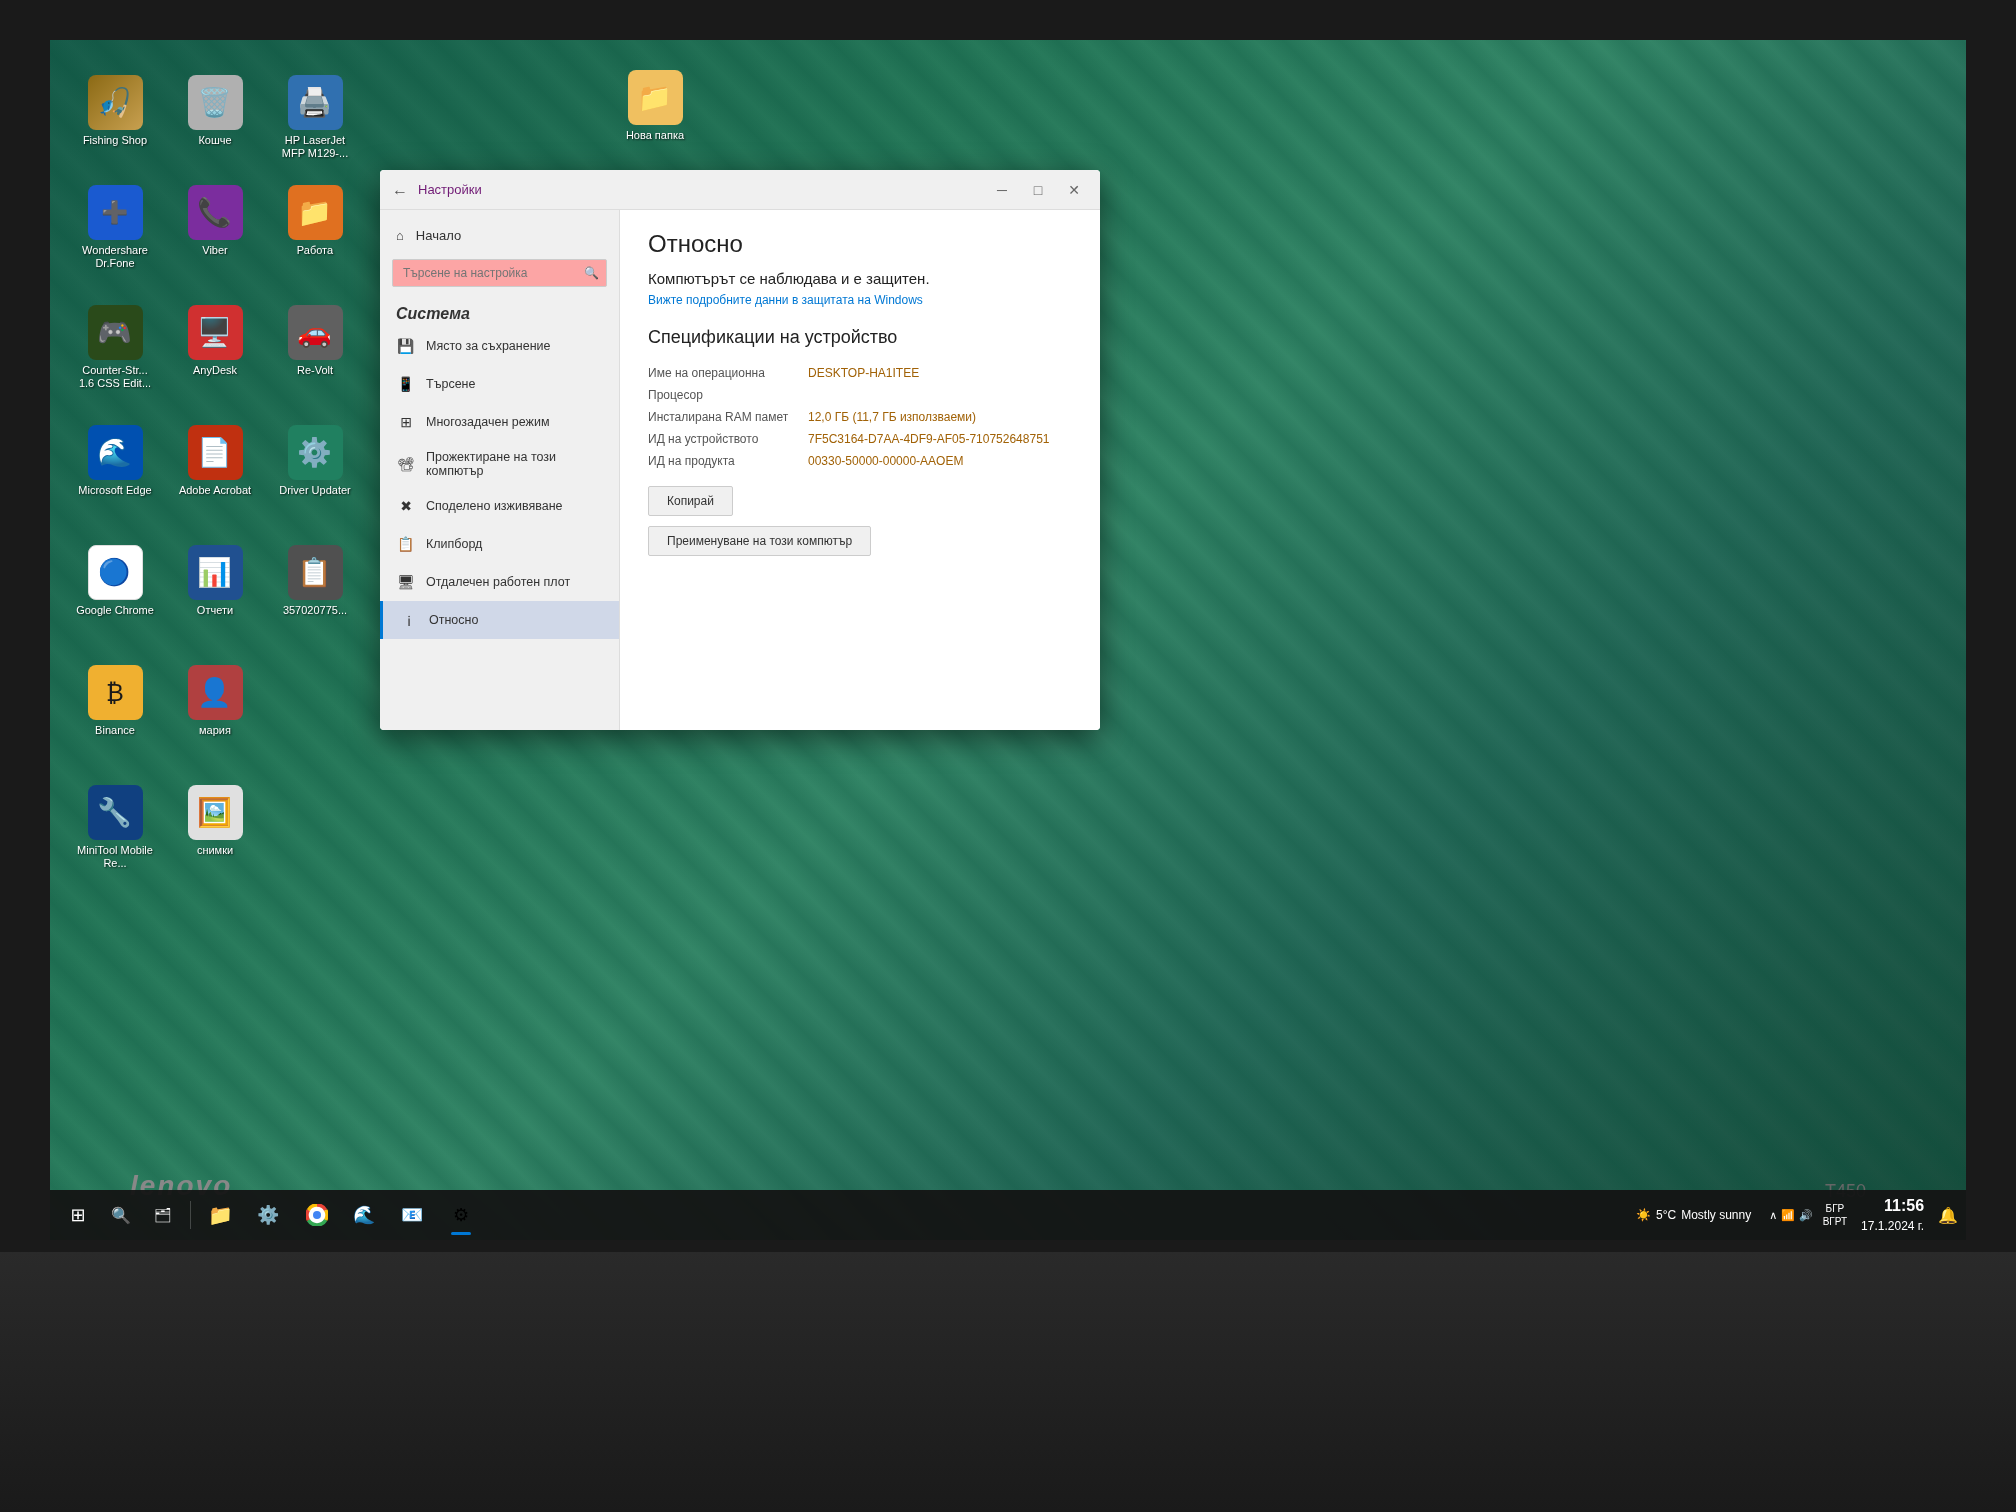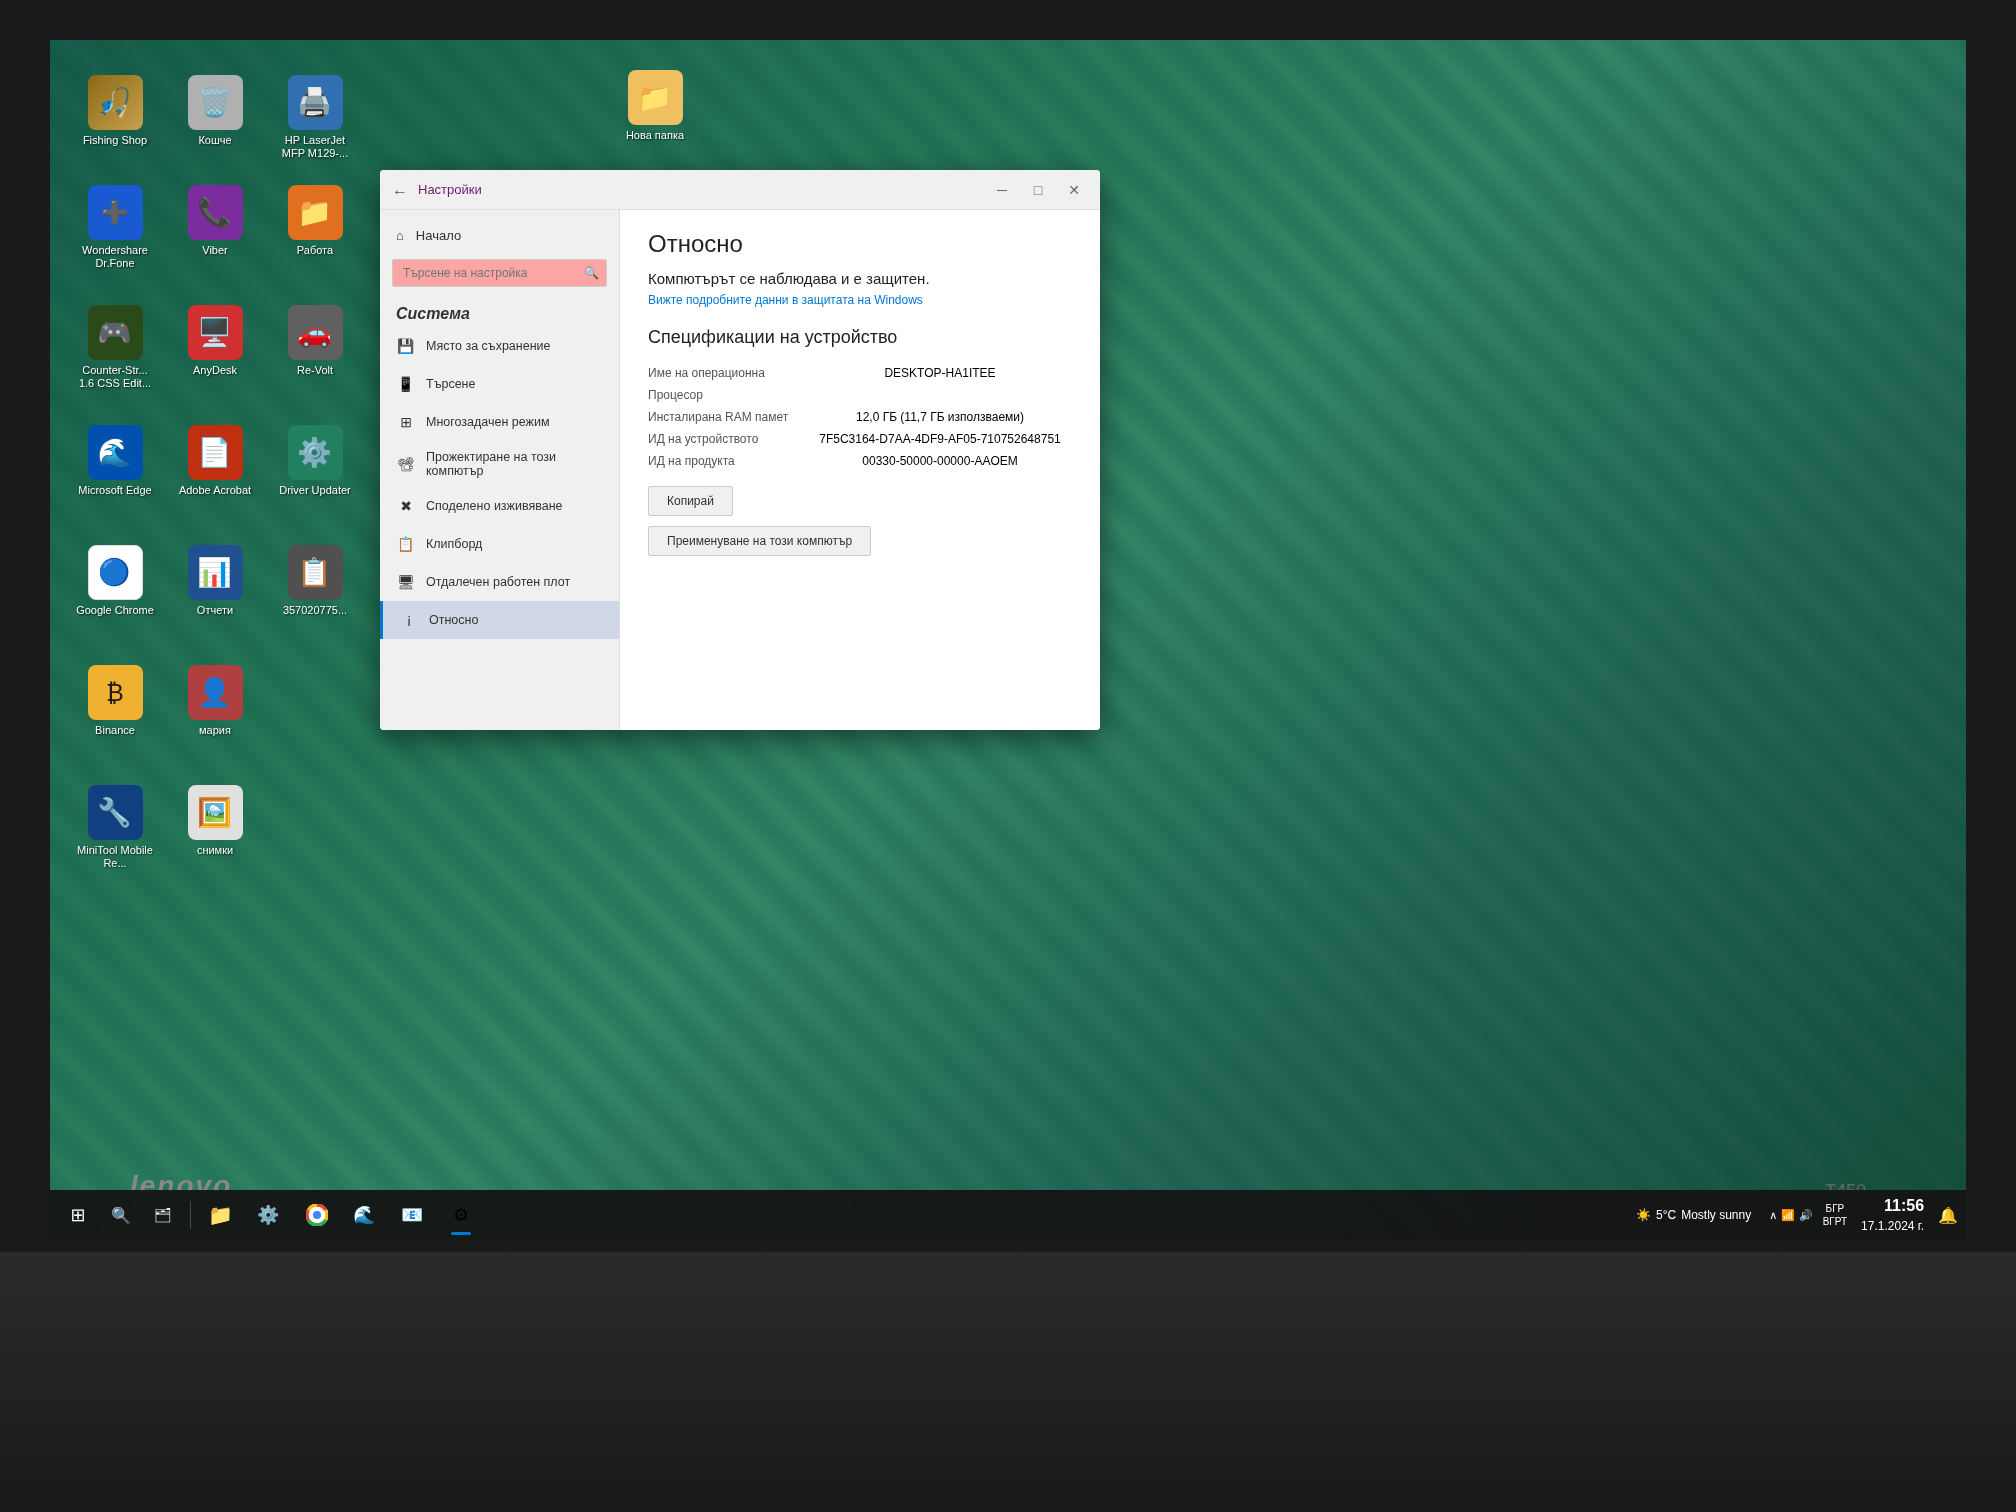--- a/index.html
+++ b/index.html
@@ -287,23 +287,22 @@
       border-bottom: none;
     }
 
     .spec-label {
       width: 160px;
       color: #555;
       flex-shrink: 0;
     }
 
     .spec-value {
-      color: #000000;
+      color: #a16207;
       flex: 1;
-      text-align: center;
     }
 
     .copy-btn {
       margin-top: 14px;
       padding: 7px 18px;
       background: #f0f0f0;
       border: 1px solid #ccc;
       border-radius: 2px;
       font-size: 12px;
       cursor: pointer;

